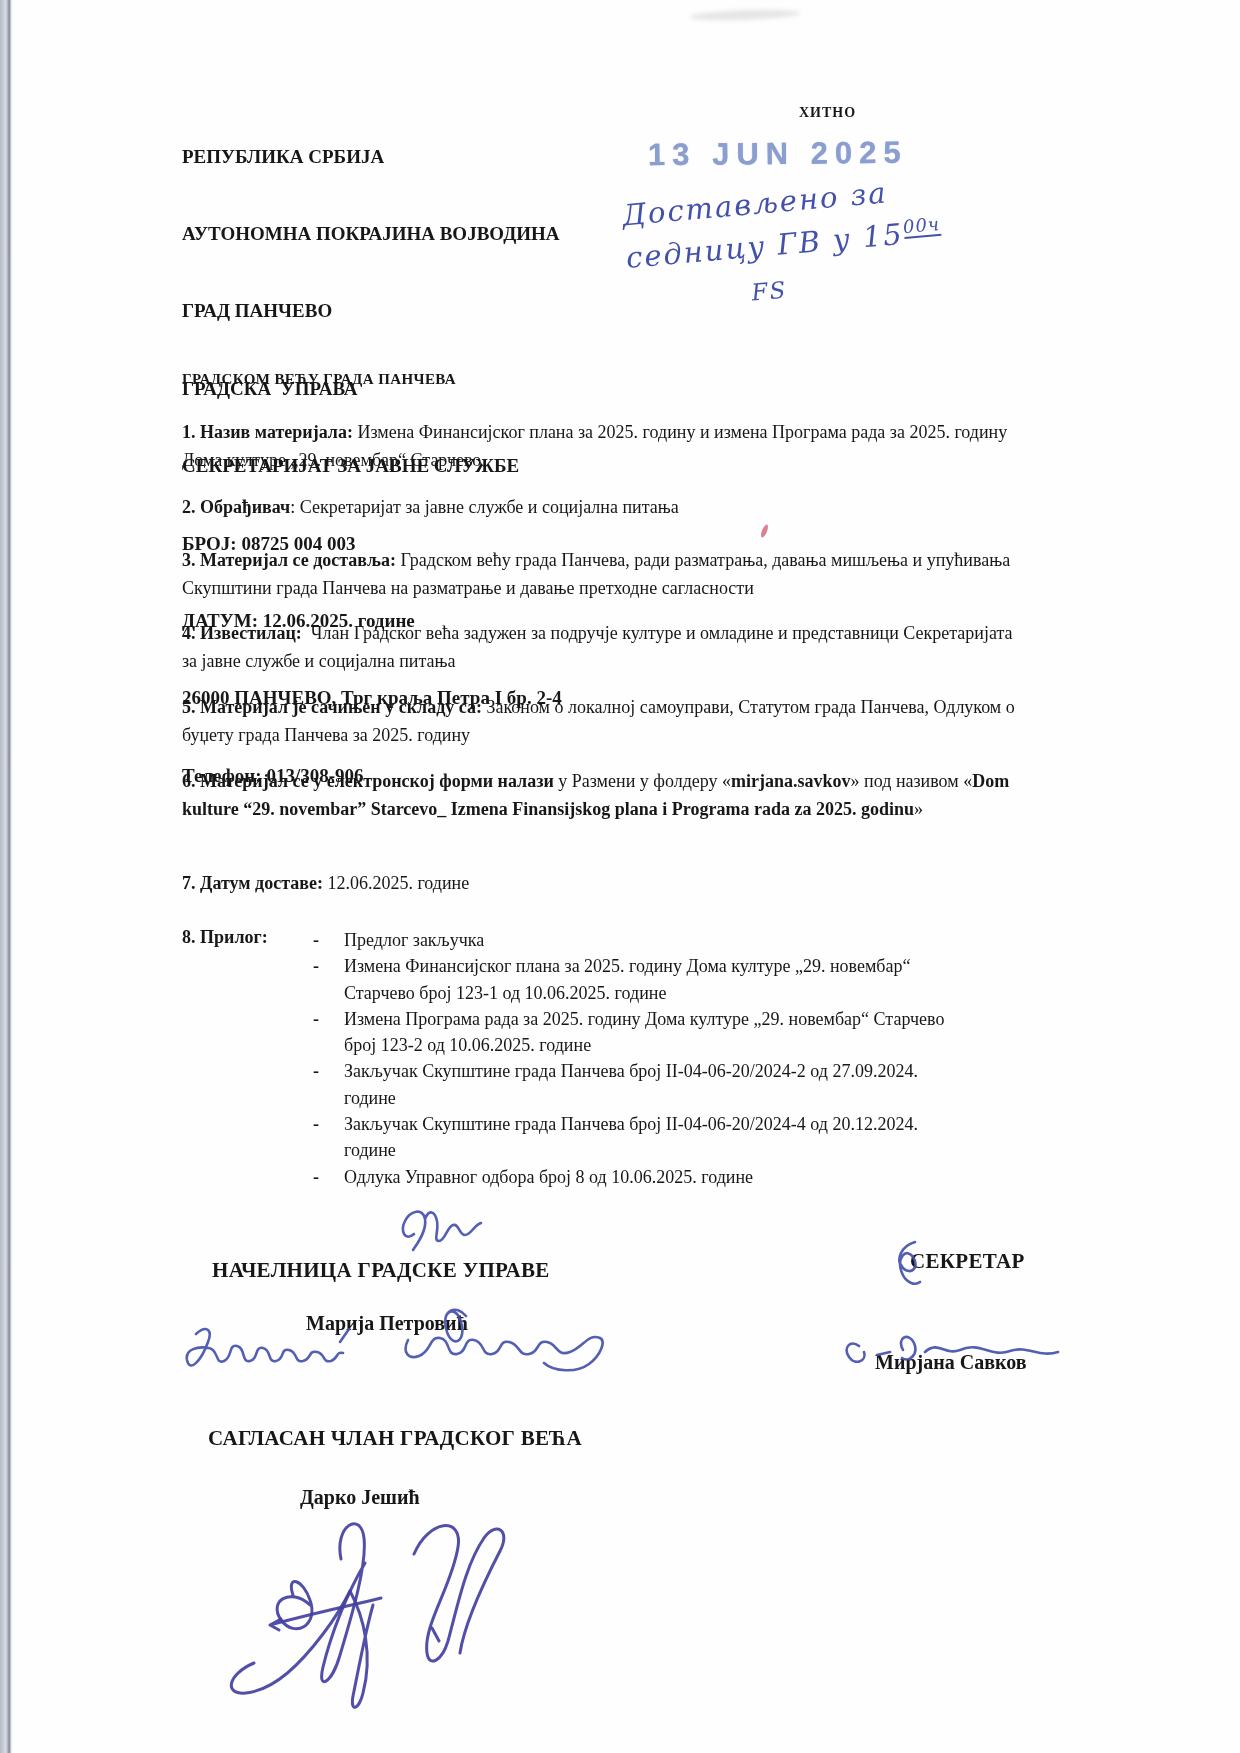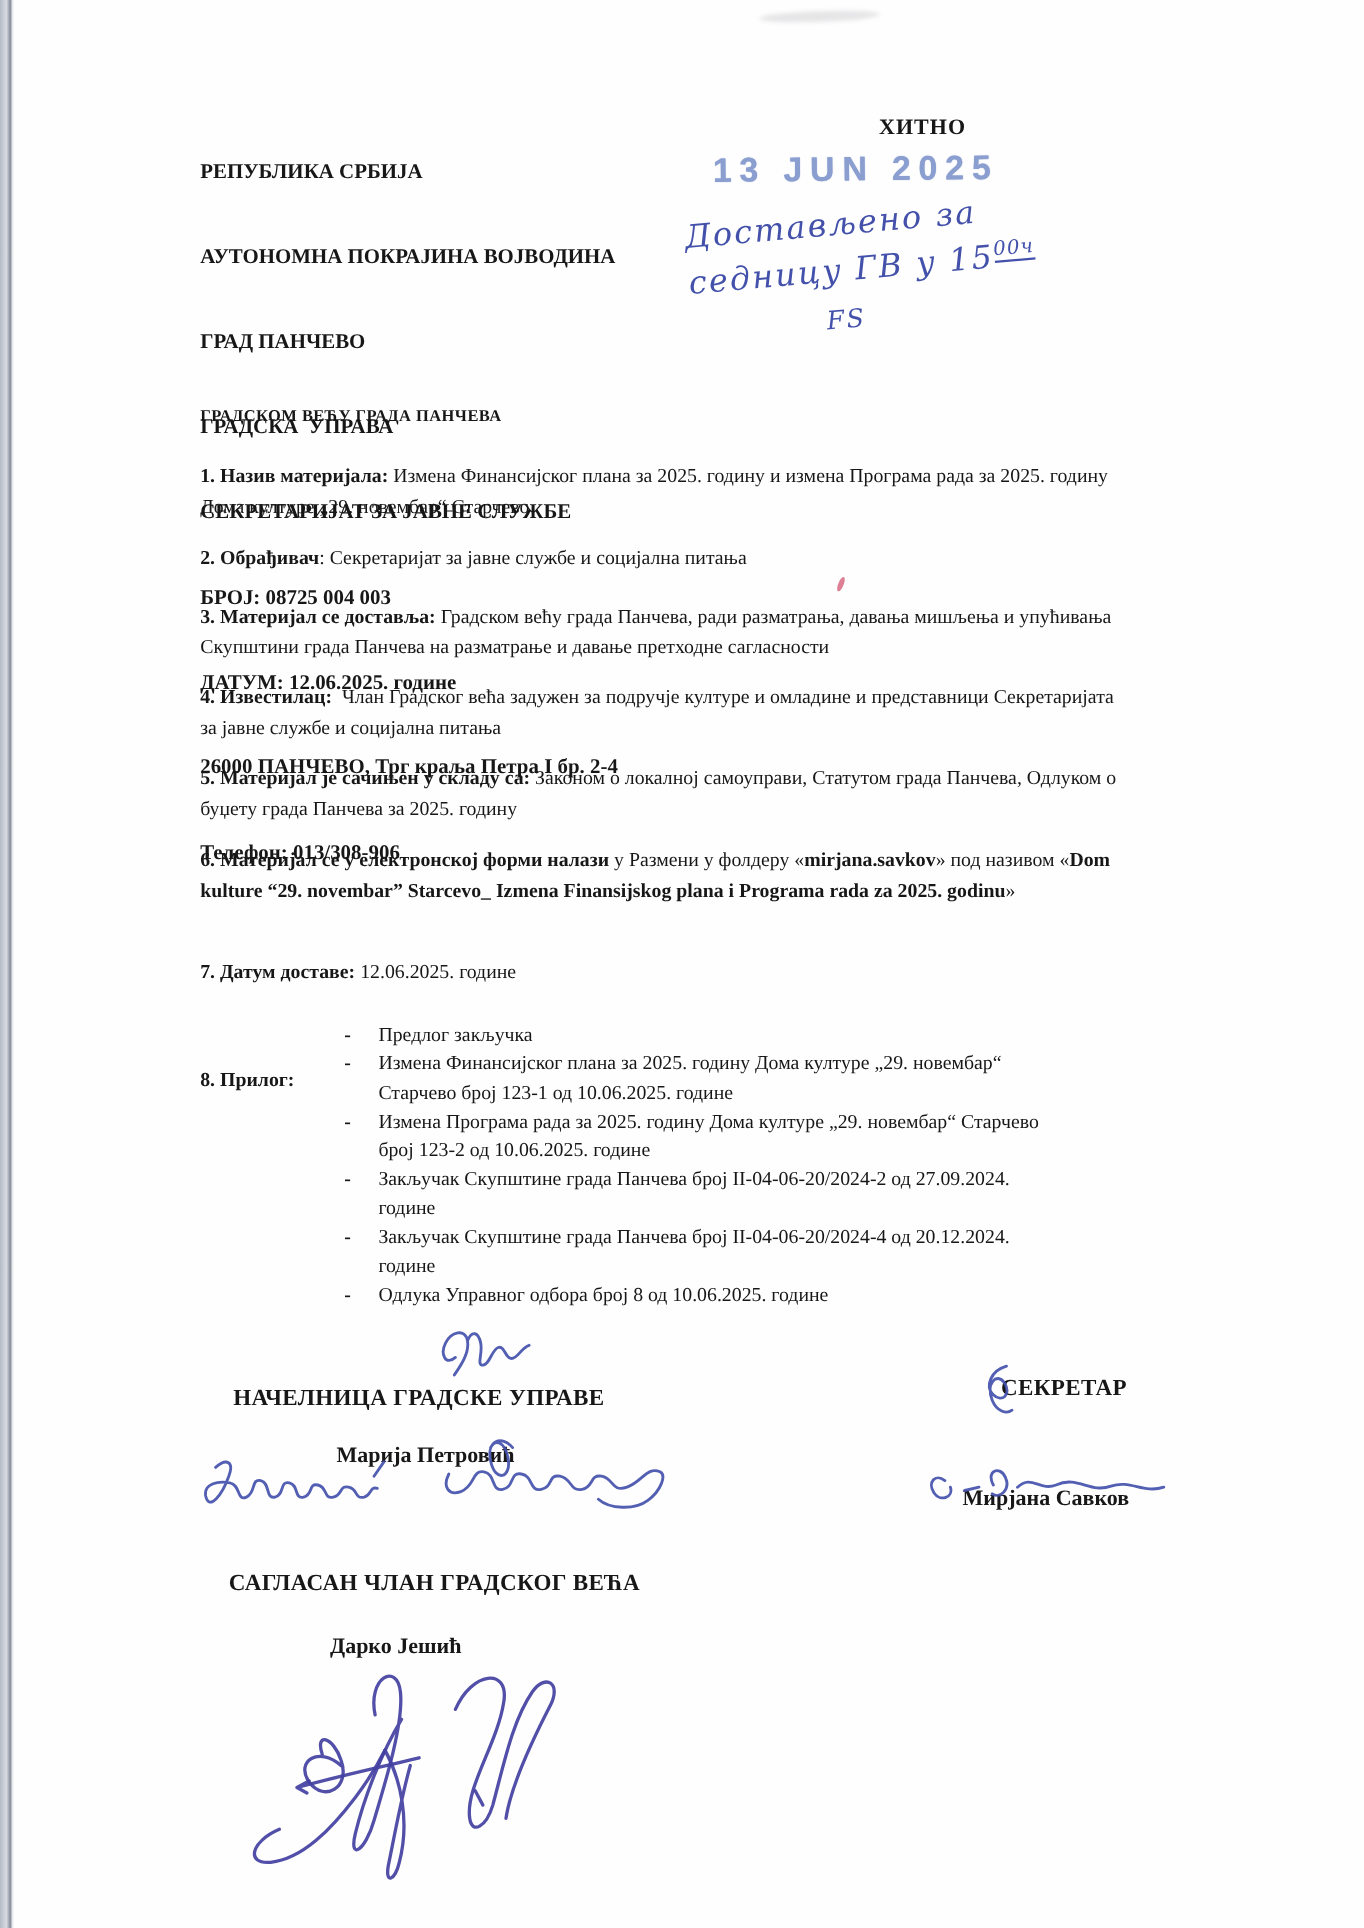--- a/index.html
+++ b/index.html
@@ -10,39 +10,39 @@
   }
   .scan-edge{position:absolute;left:0;top:0;width:13px;height:100%;
     background:linear-gradient(90deg,#b4bbc6 0%,#d8dce2 45%,#858c98 72%,#eceef1 88%,#fefefe 100%);}
   .scan-smudge{position:absolute;left:690px;top:10px;width:110px;height:10px;border-radius:50%;
     background:#c8c8cc;opacity:.45;filter:blur(2px);transform:rotate(-2deg);}
   .red-speck{position:absolute;left:762px;top:524px;width:5px;height:14px;border-radius:60% 40% 60% 40%;
     background:#d4607a;opacity:.8;transform:rotate(18deg);}
 
   
   .letterhead{position:absolute;left:182px;top:92px;font-size:19px;font-weight:bold;line-height:25.8px;white-space:pre;}
-  .urgent{position:absolute;left:799px;top:105px;font-size:20px;font-weight:bold;letter-spacing:1px;}
+  .urgent{position:absolute;left:799px;top:105px;font-size:14px;font-weight:bold;letter-spacing:1px;}
 
   
   .stamp{position:absolute;left:648px;top:136px;font-family:"Liberation Sans",sans-serif;
     font-size:31px;font-weight:bold;letter-spacing:7px;color:var(--stamp-blue,#7289c6);
     opacity:.82;transform:rotate(-.6deg);text-shadow:0 0 1px var(--stamp-blue,#7289c6);}
   .hand{position:absolute;left:626px;top:184px;width:330px;height:130px;color:var(--pen-blue,#4351ab);
     font-family:"DejaVu Serif",serif;font-style:italic;transform:rotate(-5deg);letter-spacing:2px;}
   .hand .l1{font-size:29px;}
   .hand .l2{font-size:29px;margin-top:8px;}
   .hand sup{font-size:18px;border-bottom:2px solid currentColor;letter-spacing:1px;}
   .hand .fs{position:absolute;left:122px;top:92px;font-size:23px;}
 
   
   .recipient{position:absolute;left:182px;top:371px;font-size:15px;font-weight:bold;letter-spacing:.4px;}
   .sec{position:absolute;left:182px;width:834px;font-size:18px;line-height:27.5px;white-space:pre-wrap;}
   .sec b{font-weight:bold;margin-top:16px;}
   .s1{top:419px}.s2{top:494px}.s3{top:547px}.s4{top:620px}.s5{top:694px}.s6{top:768px}.s7{top:870px}
-  .att-label{position:absolute;left:182px;top:927px;font-size:18px;font-weight:bold;margin-top:44px;}
+  .att-label{position:absolute;left:182px;top:927px;font-size:18px;font-weight:bold;}
   .blist{position:absolute;left:313px;top:927px;width:700px;font-size:18px;line-height:26.3px;}
   .brow{display:flex;}
   .brow .dash{width:31px;font-weight:bold;}
   .brow .btxt{flex:1;}
 
   
   .t-title{position:absolute;font-size:21px;font-weight:bold;letter-spacing:.3px;}
   .t-name{position:absolute;font-size:20px;font-weight:bold;}
   .lt{left:212px;top:1258px;text-align:center;}
   .rt{left:910px;top:1249px;}

